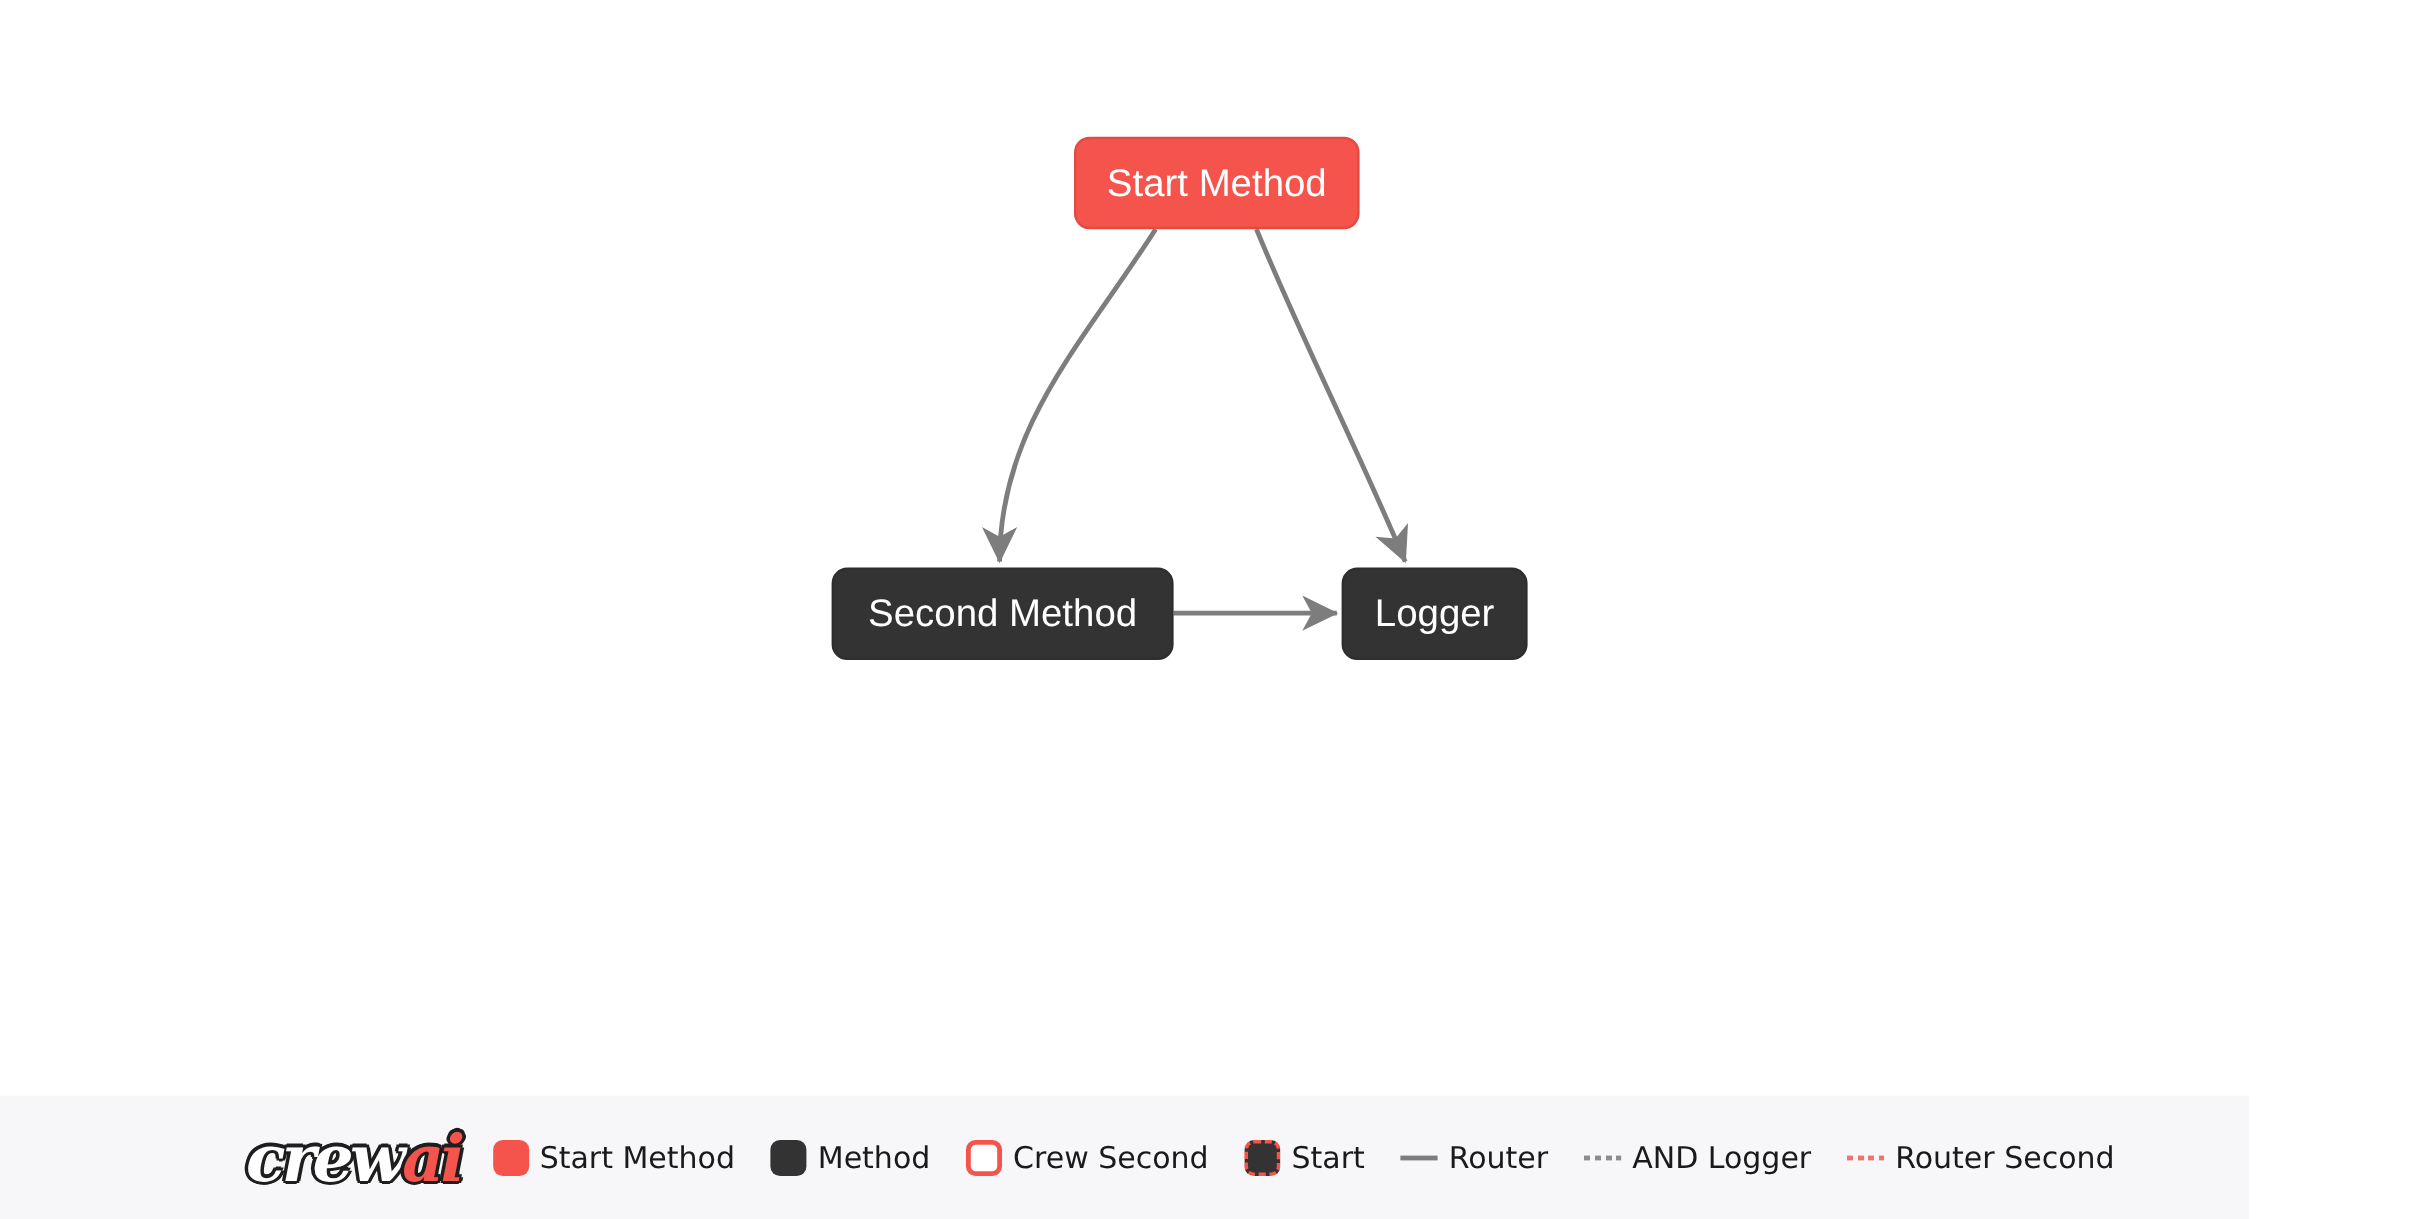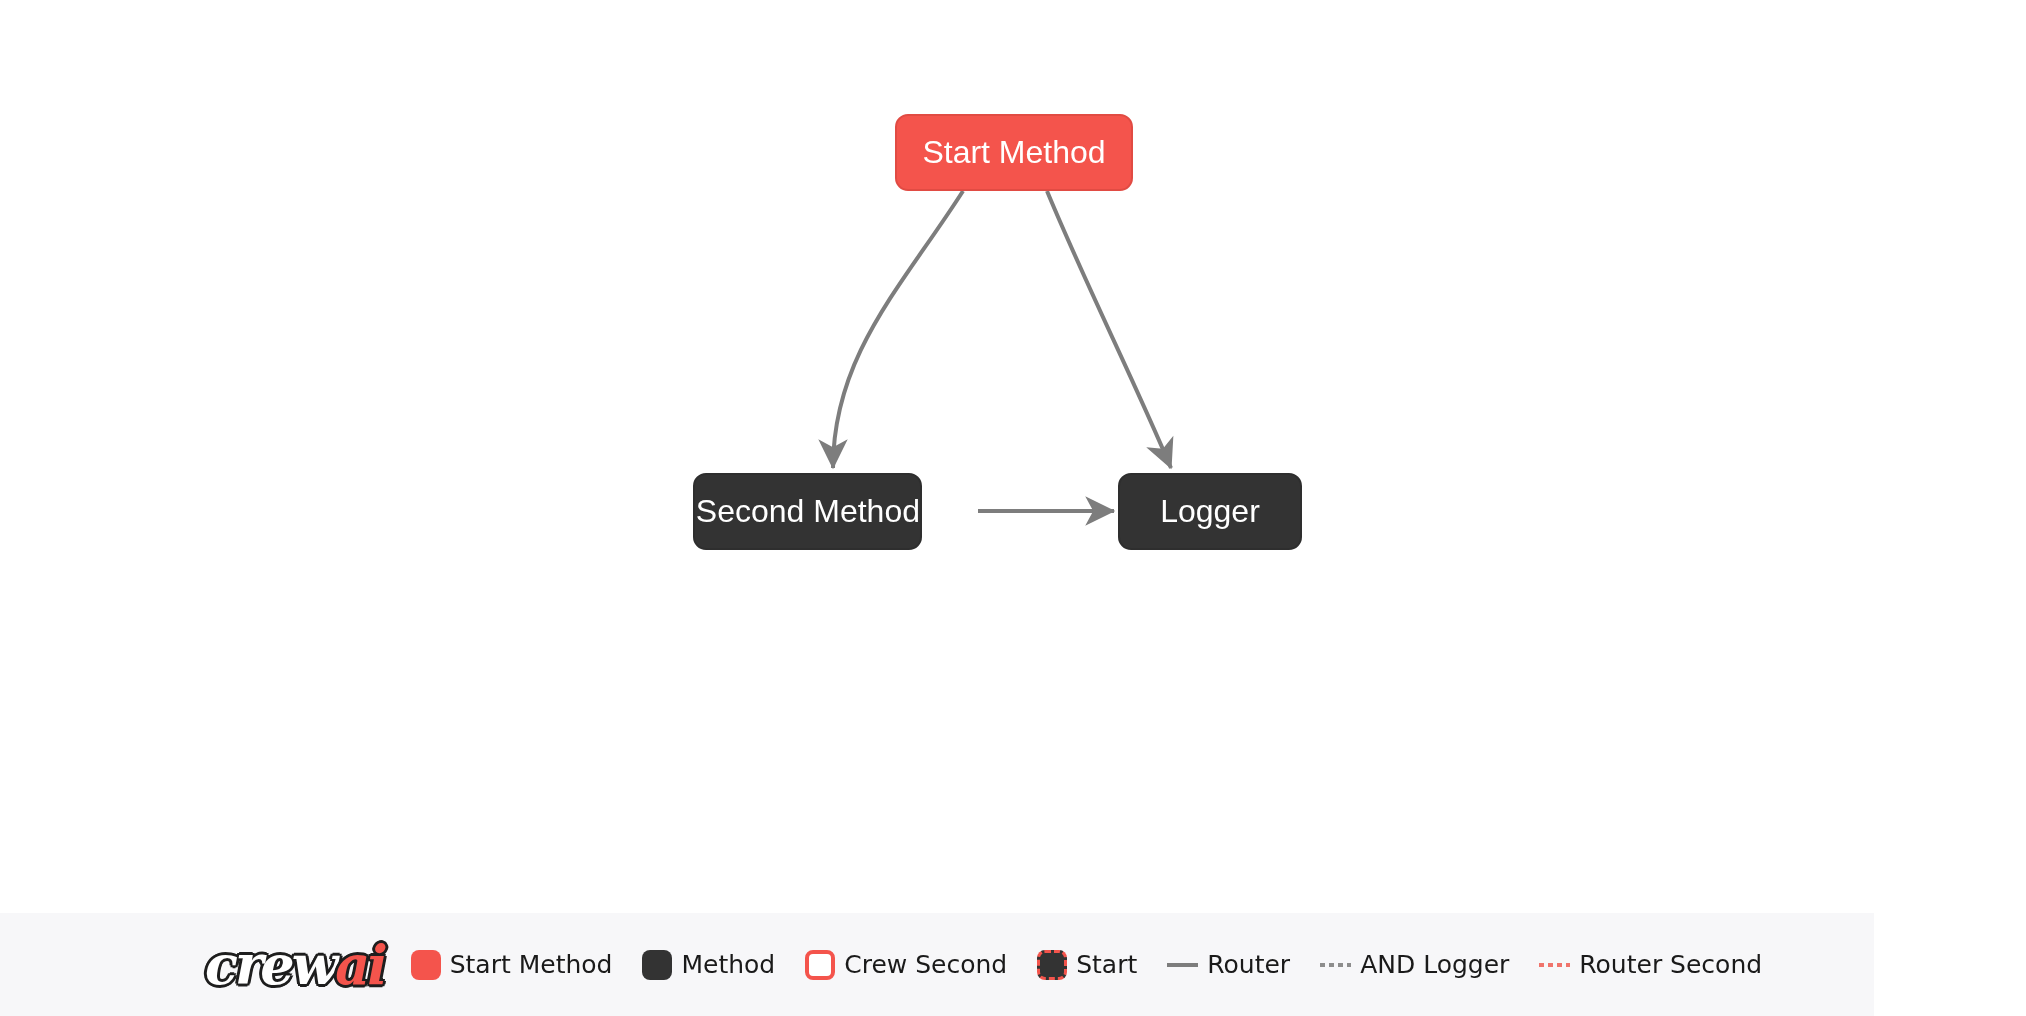--- a/index.html
+++ b/index.html
@@ -31,27 +31,26 @@
     color: var(--node_text, #ffffff);
     white-space: nowrap;
     cursor: pointer;
   }
   .node-start {
     left: 895px; top: 114px; width: 238px;
     background: var(--accent, #f4544c);
     border: 2px solid var(--accent_border, #e14b43);
   }
   .node-second {
-    left: 693px; top: 473px; width: 229px;
+    left: 693px; top: 473px; width: 285px;
     background: var(--node_dark, #333333);
     border: 2px solid var(--node_border, #2e2e2e);
-    justify-content: flex-end;
   }
   .node-logger {
-    left: 1118px; top: 473px; width: 184px;
+    left: 1118px; top: 473px; width: 155px;
     background: var(--node_dark, #333333);
     border: 2px solid var(--node_border, #2e2e2e);
   }
 
   
   .footer {
     position: absolute; left: 0; top: 913px;
     width: 1874px; height: 103px;
     background: var(--footer_bg, #f7f7f9);
     display: flex; align-items: center;

